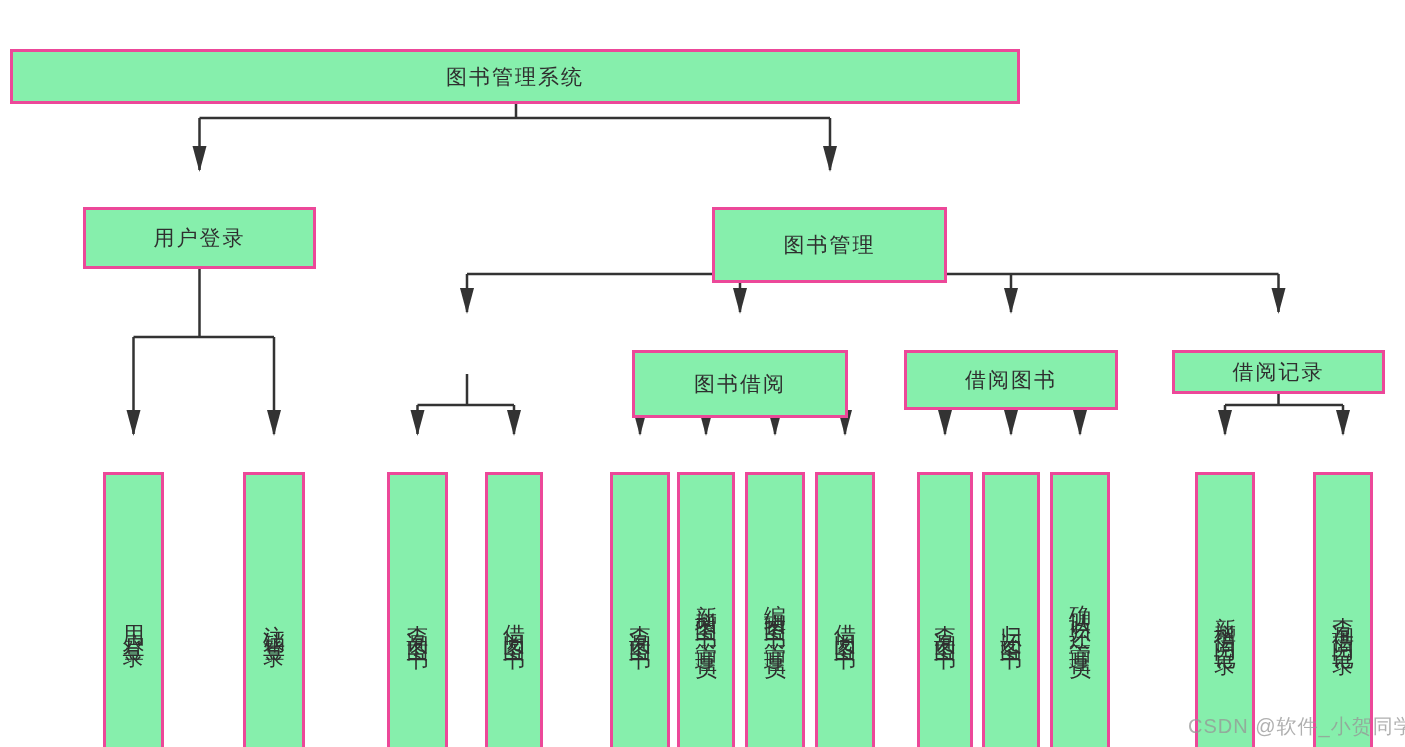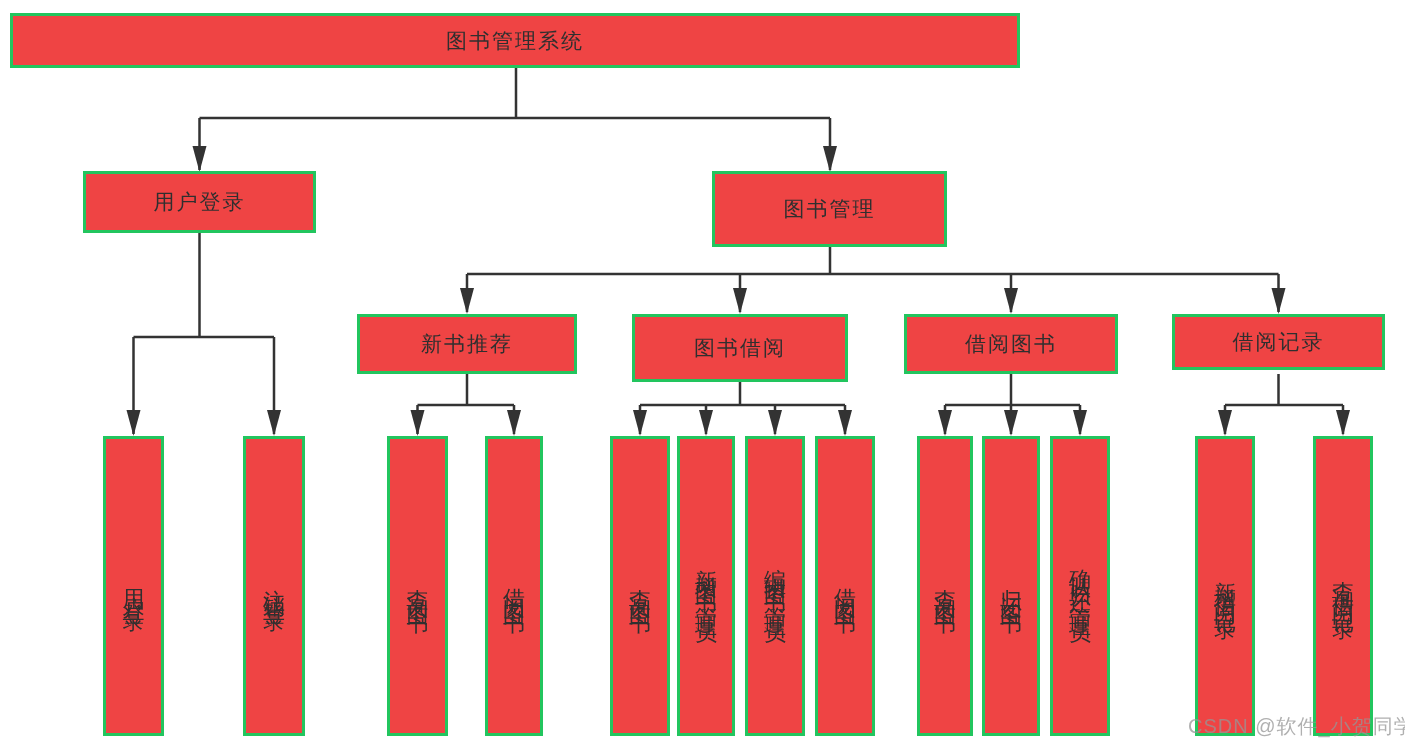--- a/index.html
+++ b/index.html
@@ -12,48 +12,49 @@
     overflow: hidden;
   }
   svg.connectors {
     position: absolute;
     left: 0; top: 0;
     width: 1405px; height: 747px;
     z-index: 1;
   }
   .box {
     position: absolute;
-    background: #ef4444;
-    border: 3px solid #22c55e;
+    background: #86efac;
+    border: 3px solid #ec4899;
     box-sizing: border-box;
     display: flex;
     align-items: center;
     justify-content: center;
     color: #2f2f2f;
     font-size: 21px;
     letter-spacing: 2px;
     z-index: 2;
     white-space: nowrap;
+    margin-top: 36px;
   }
   .leaf span {
     writing-mode: vertical-rl;
     text-orientation: mixed;
     font-size: 22px;
     letter-spacing: 0.35em;
     line-height: 1.1;
     white-space: nowrap;
   }
   
   #b-root { left: 10px;   top: 13px;  width: 1010px; height: 55px; }
   #b-l2-0 { left: 83px;   top: 171px; width: 233px;  height: 62px; }
   #b-l2-1 { left: 712px;  top: 171px; width: 235px;  height: 76px; }
   #b-l3-0 { left: 357px;  top: 314px; width: 220px;  height: 60px; }
   #b-l3-1 { left: 632px;  top: 314px; width: 216px;  height: 68px; }
   #b-l3-2 { left: 904px;  top: 314px; width: 214px;  height: 60px; }
-  #b-l3-3 { left: 1172px; top: 314px; width: 213px;  height: 56px; text-align: right; }
+  #b-l3-3 { left: 1172px; top: 314px; width: 213px;  height: 44px; text-align: right; }
   #b-g1-0 { left: 103px;  top: 436px; width: 61px;   height: 300px; }
   #b-g1-1 { left: 243px;  top: 436px; width: 62px;   height: 300px; }
   #b-g2-0 { left: 387px;  top: 436px; width: 61px;   height: 300px; }
   #b-g2-1 { left: 485px;  top: 436px; width: 58px;   height: 300px; }
   #b-g3-0 { left: 610px;  top: 436px; width: 60px;   height: 300px; }
   #b-g3-1 { left: 677px;  top: 436px; width: 58px;   height: 300px; }
   #b-g3-2 { left: 745px;  top: 436px; width: 60px;   height: 300px; }
   #b-g3-3 { left: 815px;  top: 436px; width: 60px;   height: 300px; }
   #b-g4-0 { left: 917px;  top: 436px; width: 56px;   height: 300px; }
   #b-g4-1 { left: 982px;  top: 436px; width: 58px;   height: 300px; }
@@ -120,23 +121,20 @@
     <span>图书管理系统</span>
   </div>
 
   <div class="box" id="b-l2-0">
     <span>用户登录</span>
   </div>
   <div class="box" id="b-l2-1">
     <span>图书管理</span>
   </div>
 
-  <div class="box" id="b-l3-0">
-    <span>新书推荐</span>
-  </div>
   <div class="box" id="b-l3-1">
     <span>图书借阅</span>
   </div>
   <div class="box" id="b-l3-2">
     <span>借阅图书</span>
   </div>
   <div class="box" id="b-l3-3">
     <span>借阅记录</span>
   </div>
 

